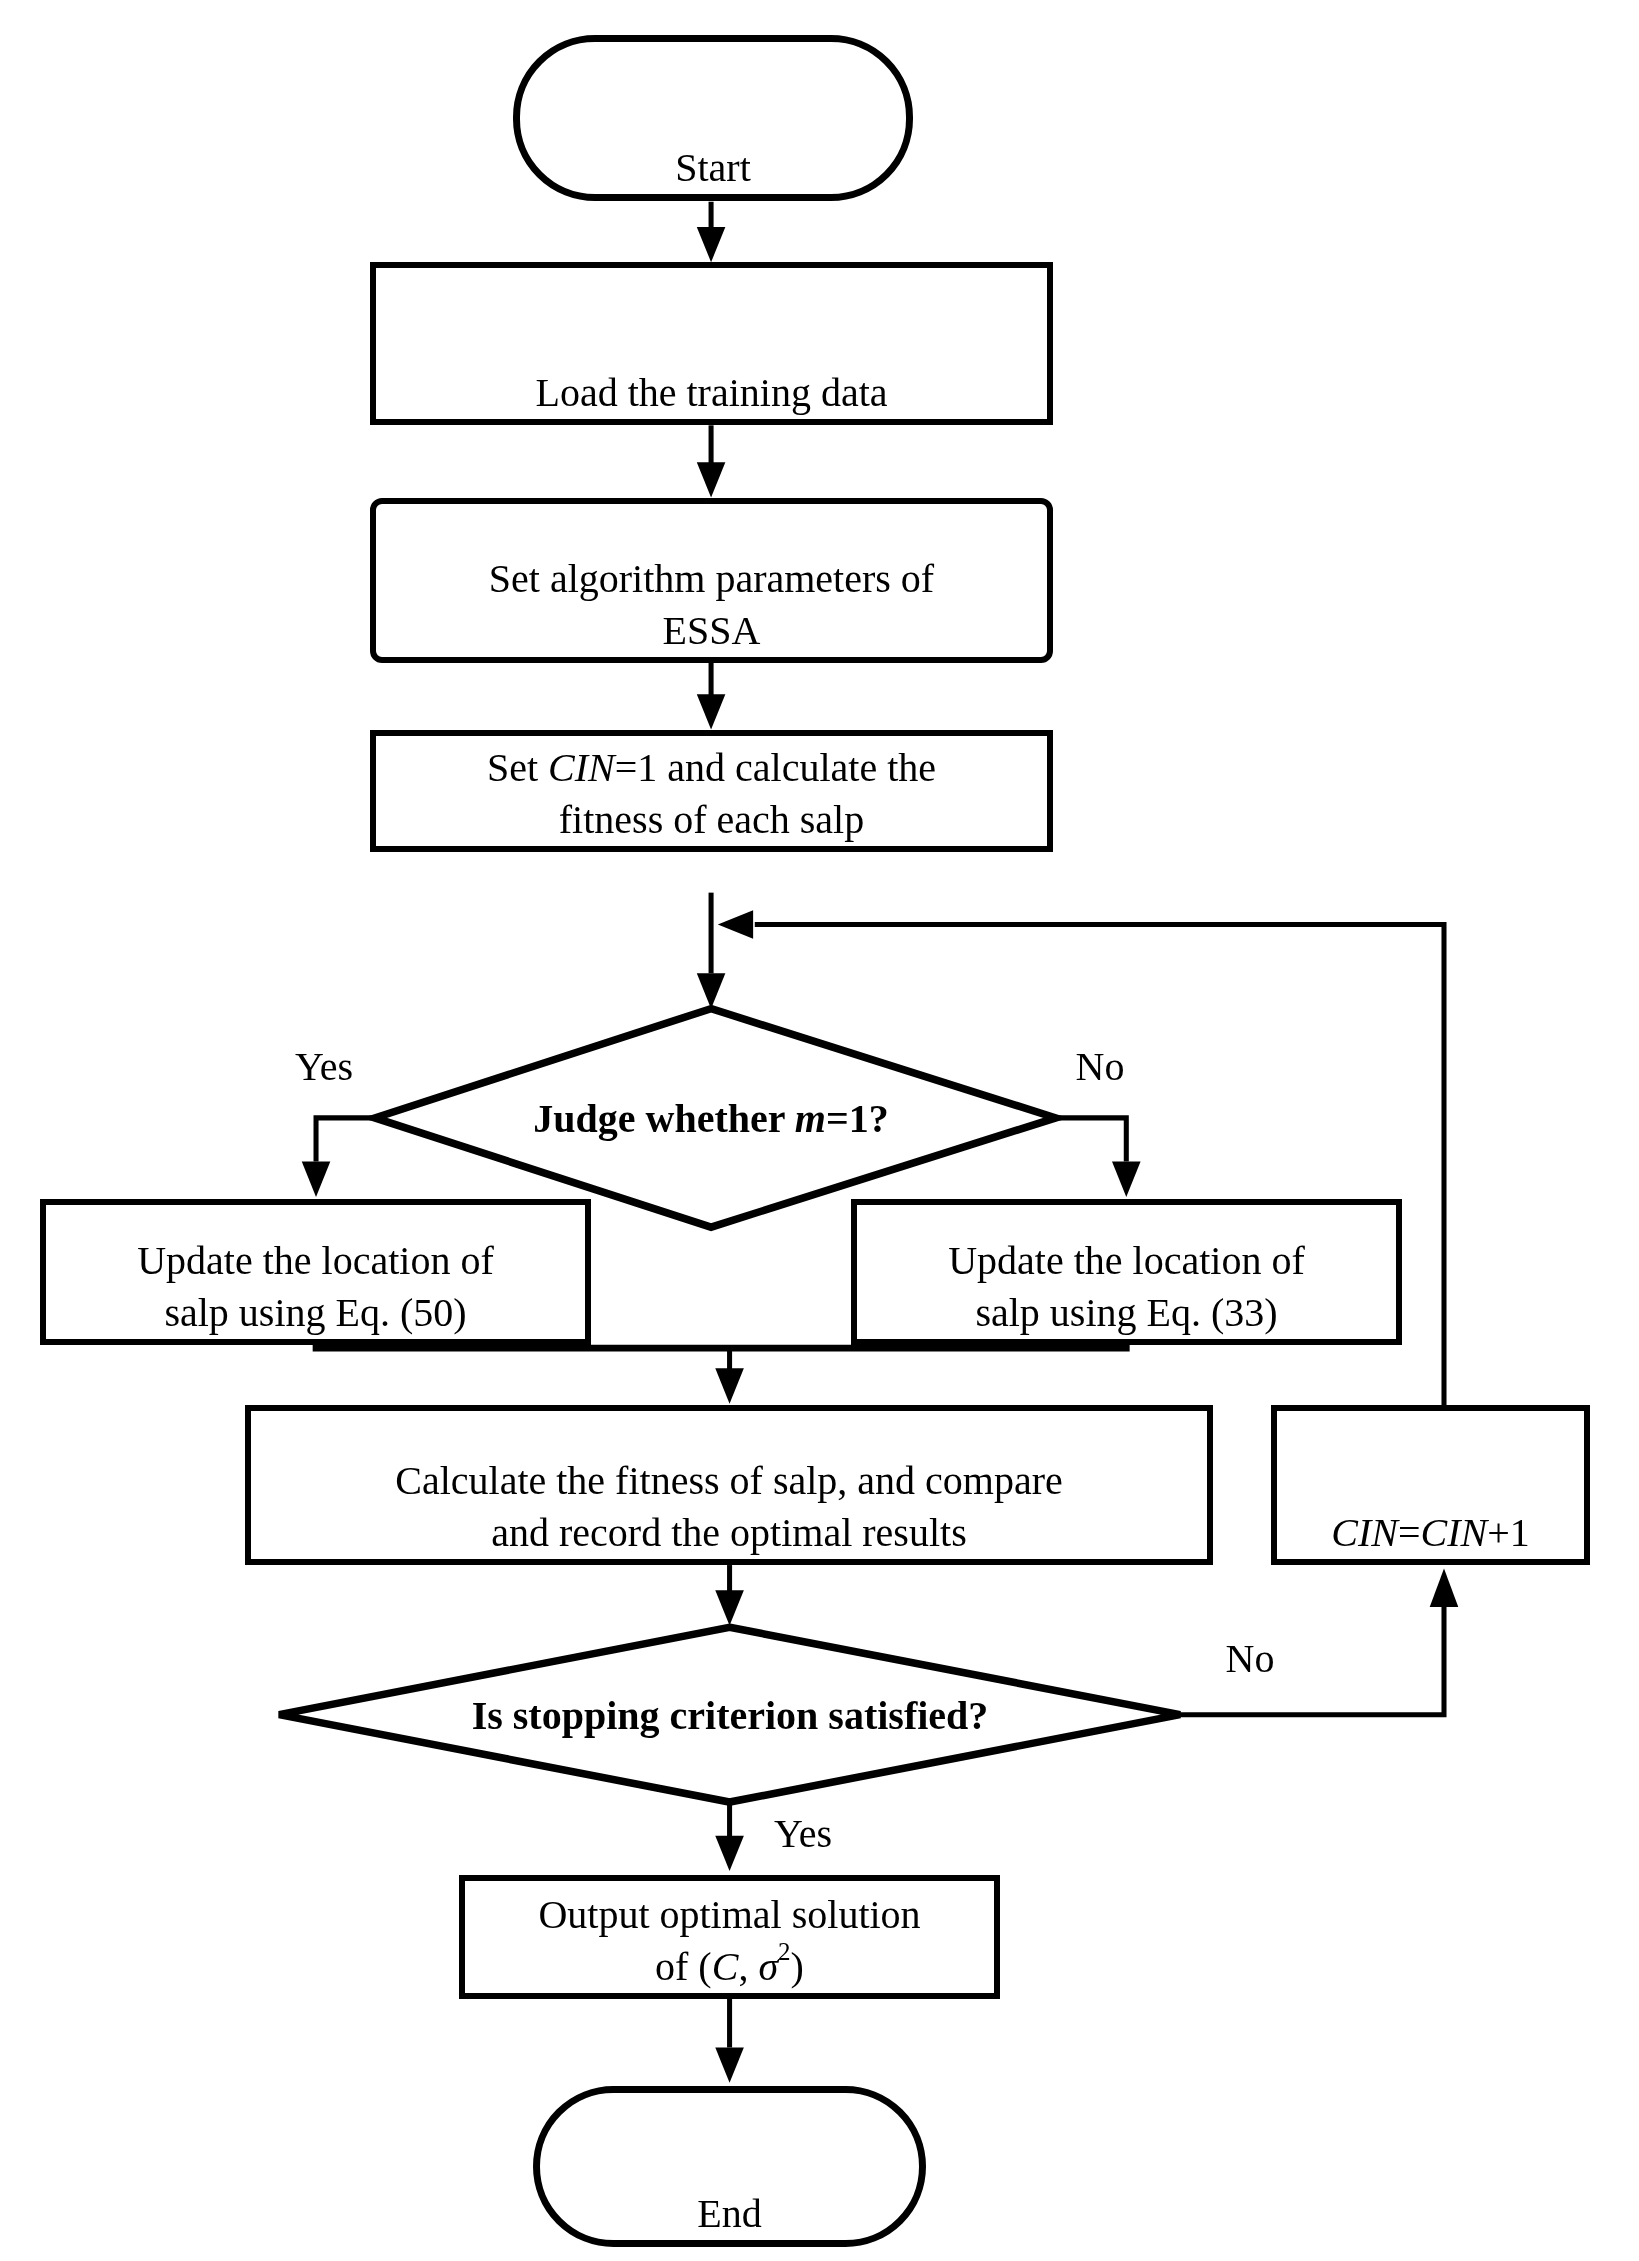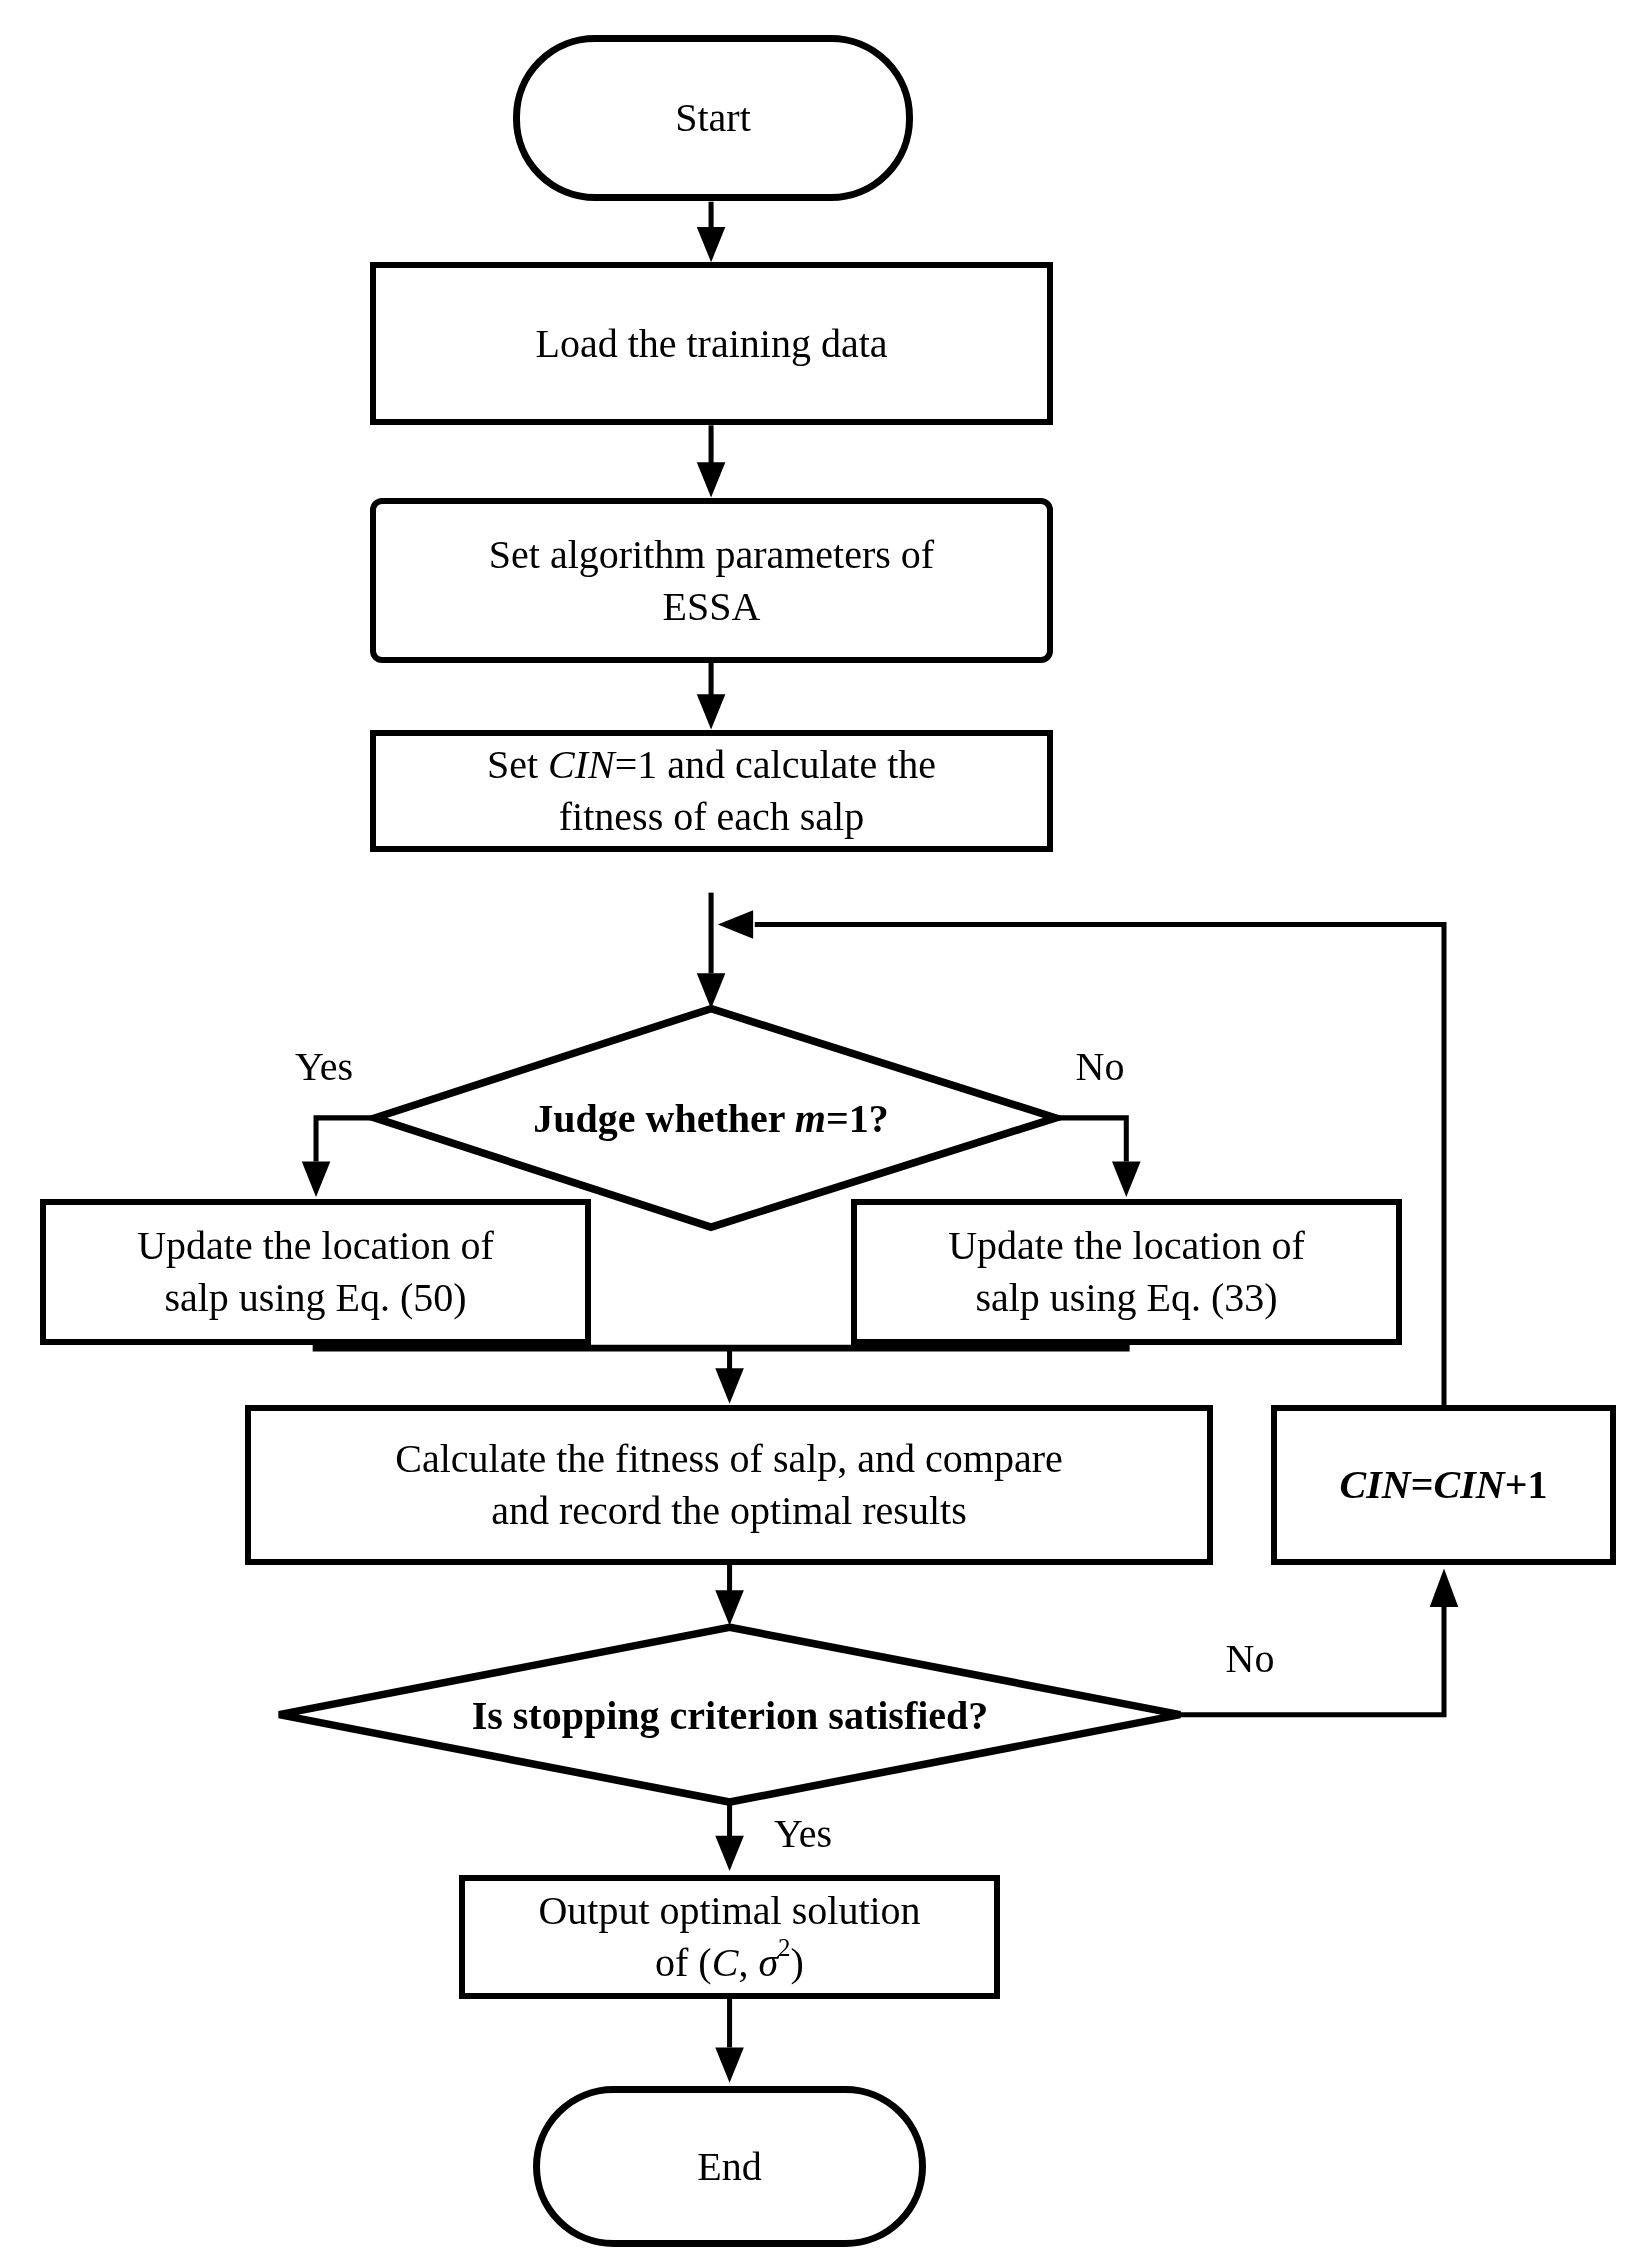--- a/index.html
+++ b/index.html
@@ -18,21 +18,21 @@
     z-index: 1;
   }
   .node {
     position: absolute;
     box-sizing: border-box;
     background: #ffffff;
     border: 6.7px solid #000000;
     display: flex;
     flex-direction: column;
     align-items: center;
-    justify-content: center;
+    justify-content: flex-end;
     text-align: center;
     font-size: 40px;
     line-height: 1.3;
     z-index: 2;
   }
   .terminator {
     border-width: 7.6px;
     border-radius: 82px;
   }
   .dtext {
@@ -152,21 +152,21 @@
   <div class="node" style="left:851px; top:1199px; width:551px; height:146px;">
     <span class="nw">Update the location of</span>
     <span class="nw">salp using Eq. (33)</span>
   </div>
 
   <div class="node" style="left:245px; top:1405px; width:968px; height:160px;">
     <span class="nw">Calculate the fitness of salp, and compare</span>
     <span class="nw">and record the optimal results</span>
   </div>
 
-  <div class="node" style="left:1271px; top:1405px; width:345px; height:160px;font-weight:bold;">
+  <div class="node" style="left:1271px; top:1405px; width:319px; height:160px;">
     <span class="nw"><span class="var">CIN</span><span>=</span><span class="var">CIN</span><span>+1</span></span>
   </div>
 
   <div class="node" style="left:459px; top:1875px; width:541px; height:124px;">
     <span class="nw">Output optimal solution</span>
     <span class="nw"><span>of (</span><span class="var">C</span><span>, </span><span class="var">σ</span><sup class="sq">2</sup><span>)</span></span>
   </div>
 
   <div class="dtext" style="left:711px; top:1118px;"><span>Judge whether </span><span class="var">m</span><span>=1?</span></div>
 

